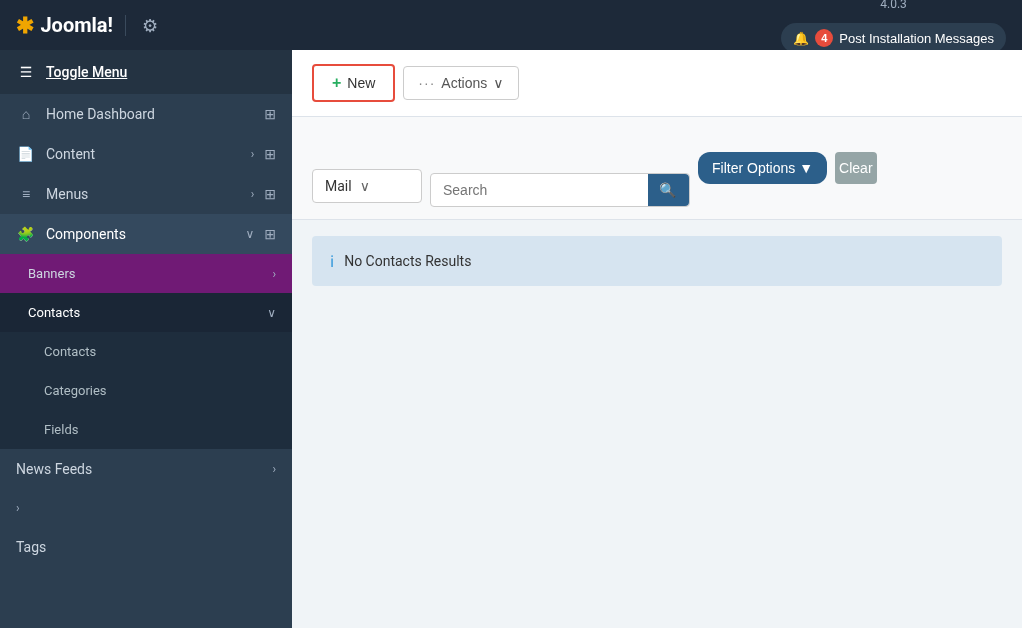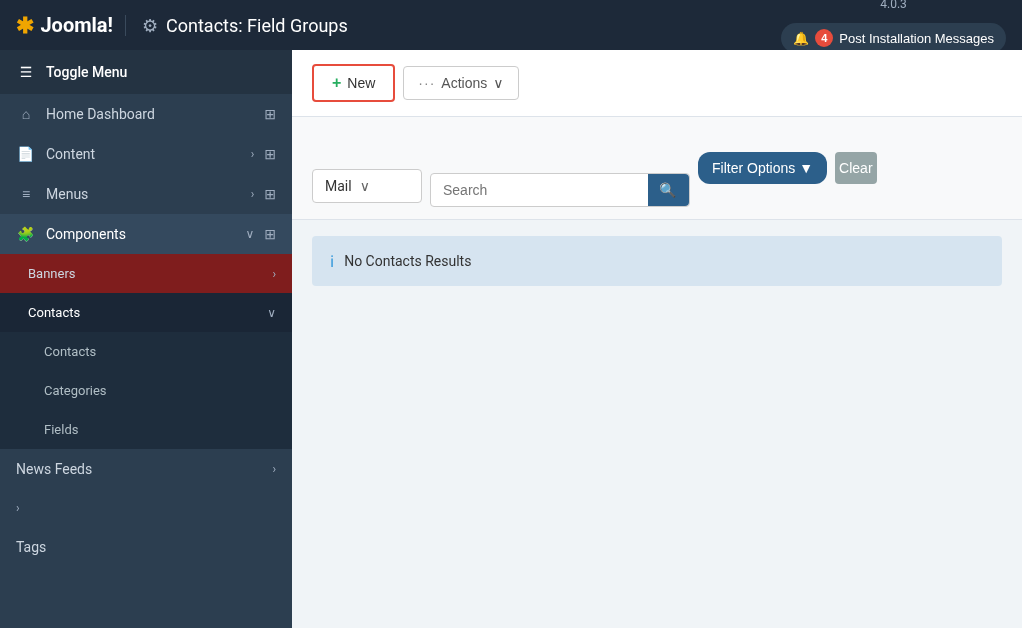--- a/index.html
+++ b/index.html
@@ -69,23 +69,23 @@
       gap: 10px;
       font-size: 14px;
     }
     .sidebar-item.active { background: #34495e; color: #fff; }
     .sidebar-item .item-icon { width: 20px; text-align: center; color: #a0aec0; }
     .sidebar-item .item-label { flex: 1; }
     .sidebar-item .chevron { color: #a0aec0; font-size: 12px; }
     .sidebar-item .grid-icon { color: #a0aec0; font-size: 14px; }
     .sidebar-item.toggle-menu { background: #243342; padding: 14px 16px; }
     .sidebar-item.toggle-menu .item-icon { color: #fff; }
-    .sidebar-item.toggle-menu .item-label { color: #fff; font-weight: 500; }
-
-    .sidebar-submenu { background: #7f1d1d; }
+    .sidebar-item.toggle-menu .item-label { color: #fff; font-weight: 500; text-decoration: underline; }
+
+    .sidebar-submenu { background: #701a75; }
     .sidebar-submenu .sidebar-item { padding-left: 28px; font-size: 13px; }
     .sidebar-submenu .sidebar-item.active { background: #1a2636; color: #fff; }
 
     .sidebar-sub-submenu { background: #1e2d3d; }
     .sidebar-sub-submenu .sidebar-item { padding-left: 44px; font-size: 13px; color: #b0bec5; }
     .sidebar-sub-submenu .sidebar-item.active { background: #15232f; color: #fff; }
 
     
     .main-content {
       flex: 1;
@@ -235,21 +235,20 @@
 <body>
 
 <div class="topbar">
   <div class="topbar-left">
     <div class="joomla-logo">
       <span class="logo-icon">✱</span>
       <span>Joomla!</span>
     </div>
     <div class="topbar-title">
       <span class="puzzle-icon">⚙</span>
-      <span>Contacts: Field Groups</span>
     </div>
   </div>
   <div class="topbar-right">
     <span class="version-badge">4.0.3</span>
     <button class="notification-btn">
       <span class="bell-icon">🔔</span>
       <span class="notification-count">4</span>
       <span>Post Installation Messages</span>
     </button>
   </div>

